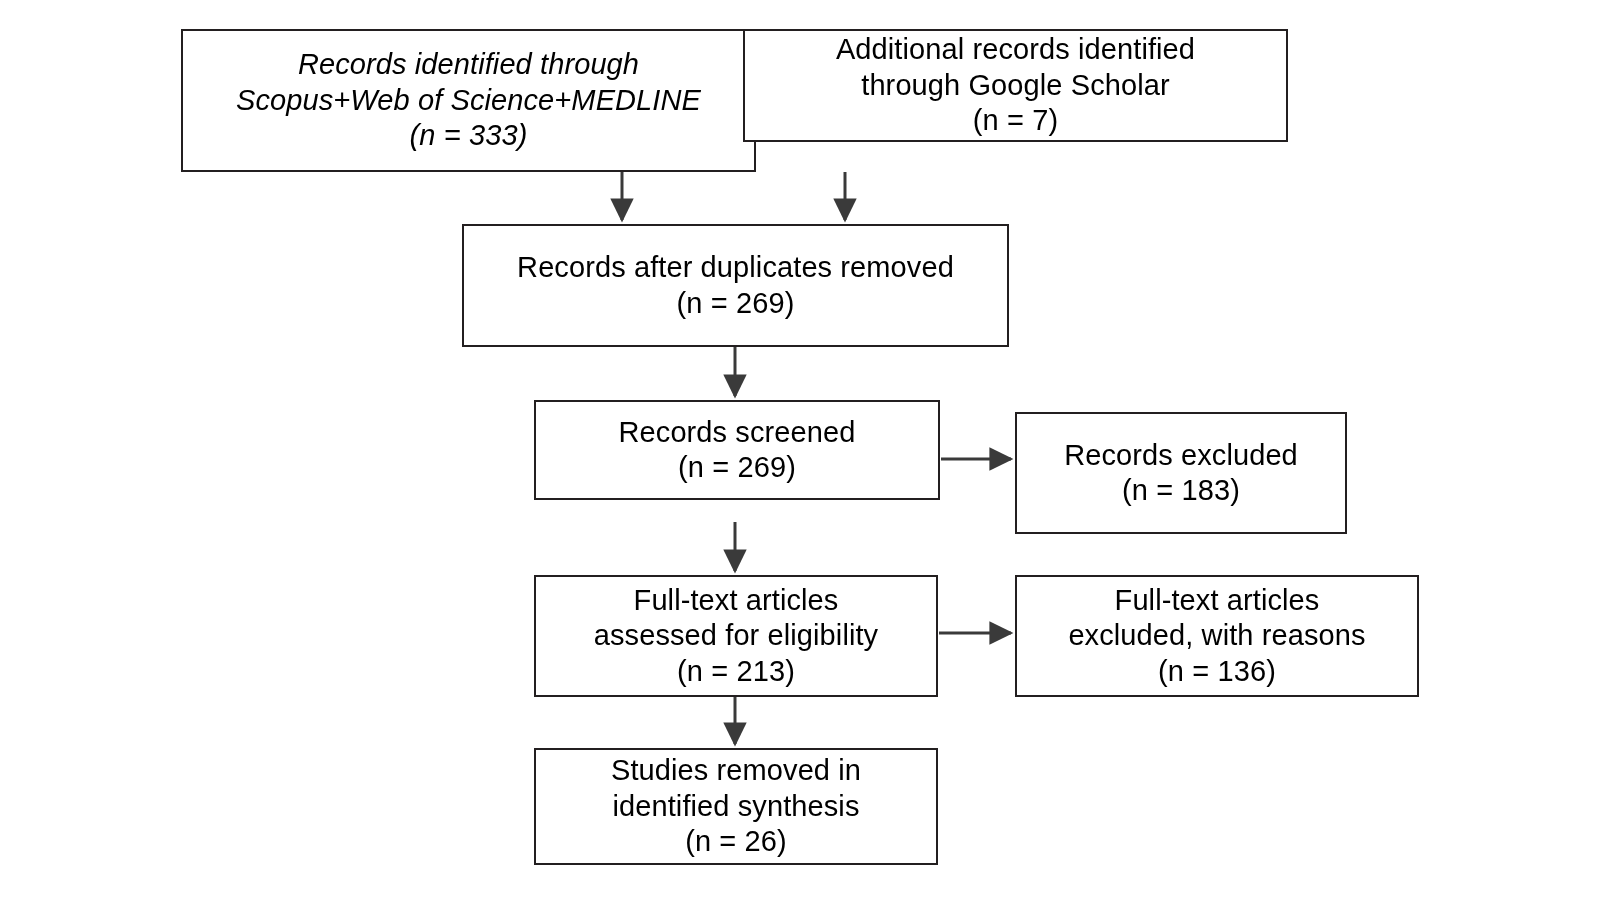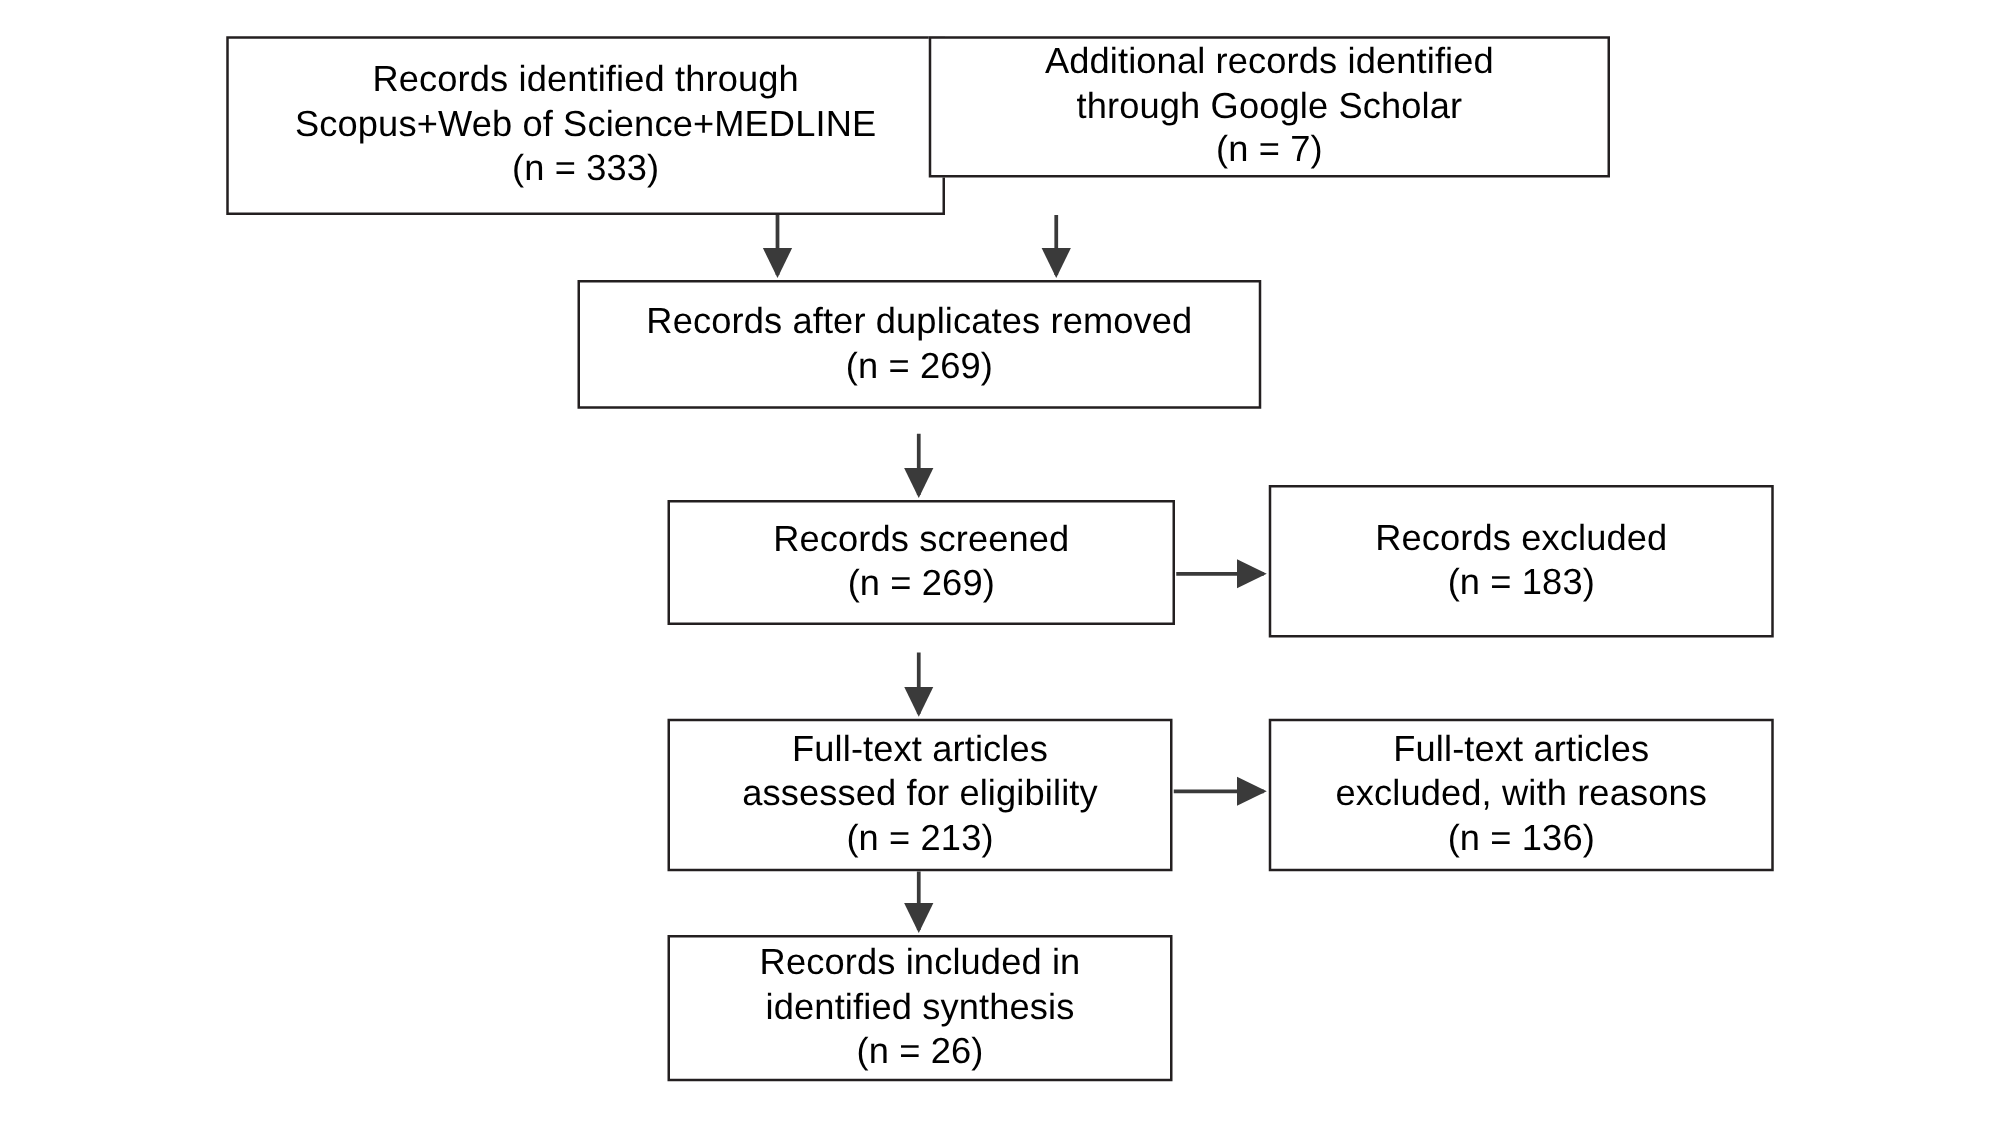--- a/index.html
+++ b/index.html
@@ -40,25 +40,25 @@
   }
   svg.connectors {
     position: absolute;
     left: 0;
     top: 0;
     width: 1600px;
     height: 902px;
     pointer-events: none;
   }
   
-  #box-records-identified   { left: 181px; top: 29px;  width: 575px; height: 143px; }
+  #box-records-identified   { left: 181px; top: 29px;  width: 575px; height: 143px; font-style: italic; }
   #box-additional-records   { left: 743px; top: 29px;  width: 545px; height: 113px; }
-  #box-after-duplicates     { left: 462px; top: 224px; width: 547px; height: 103px; }
+  #box-after-duplicates     { left: 462px; top: 224px; width: 547px; height: 123px; }
   #box-records-screened     { left: 534px; top: 400px; width: 406px; height: 100px; text-align: right; }
-  #box-records-excluded     { left: 1015px; top: 388px; width: 404px; height: 122px; align-items: center; }
+  #box-records-excluded     { left: 1015px; top: 412px; width: 332px; height: 122px; align-items: center; }
   #box-fulltext-assessed    { left: 534px; top: 575px; width: 404px; height: 122px; }
   #box-fulltext-excluded    { left: 1015px; top: 575px; width: 404px; height: 122px; }
   #box-studies-included     { left: 534px; top: 748px; width: 404px; height: 117px; }
 </style>
 </head>
 <body>
 
 <div id="diagram-canvas">
 
   <svg class="connectors" viewBox="0 0 1600 902" xmlns="http://www.w3.org/2000/svg">
@@ -116,18 +116,18 @@
     <span class="line">(n = 213)</span>
   </div>
 
   <div class="flow-box" id="box-fulltext-excluded">
     <span class="line">Full-text articles</span>
     <span class="line">excluded, with reasons</span>
     <span class="line">(n = 136)</span>
   </div>
 
   <div class="flow-box" id="box-studies-included">
-    <span class="line">Records included in</span>
+    <span class="line">Studies removed in</span>
     <span class="line">identified synthesis</span>
     <span class="line">(n = 26)</span>
   </div>
 
 </div>
 
 </body></html>

